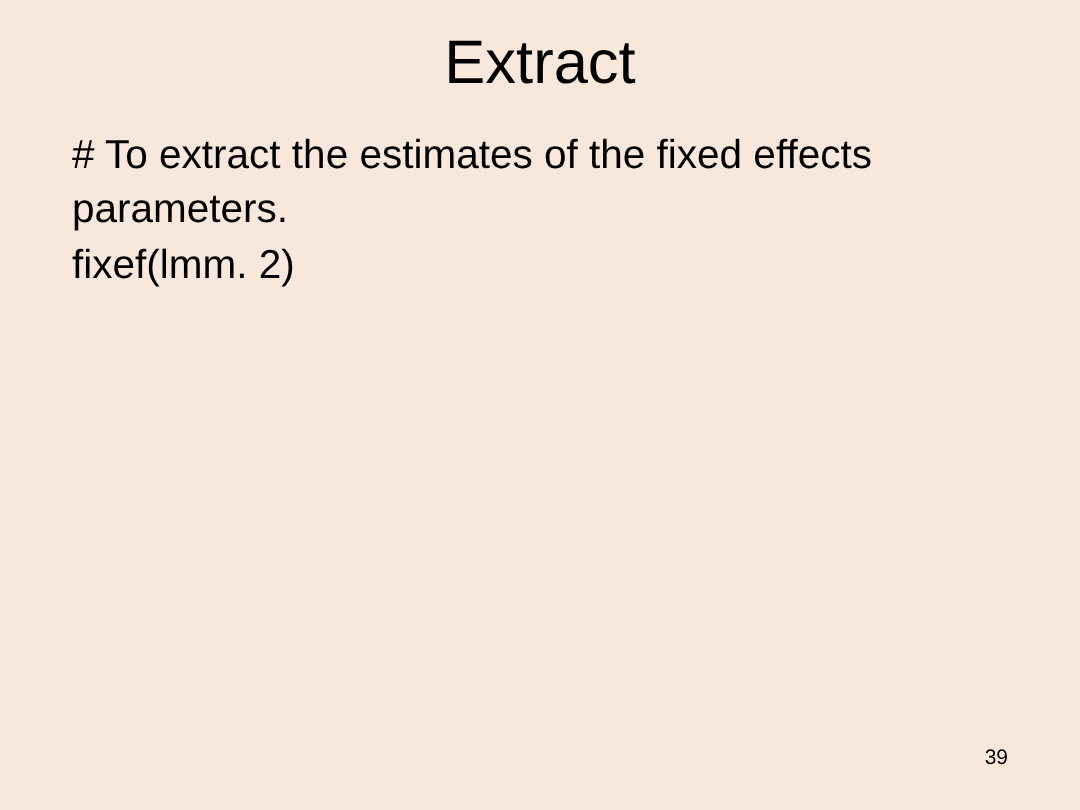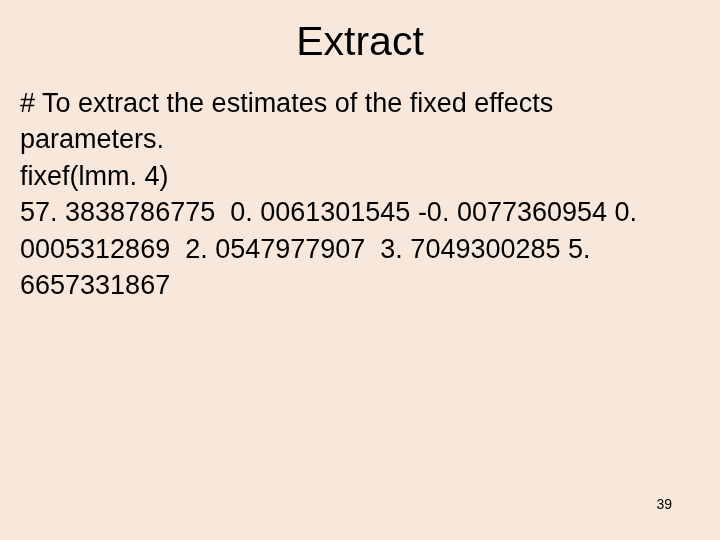--- a/index.html
+++ b/index.html
@@ -27,33 +27,33 @@
       color: #000;
       margin-bottom: 20px;
     }
     .content {
       font-size: 27px;
       color: #000;
       line-height: 1.35;
     }
     .content-line {
       display: block;
+      margin-left: 28px;
     }
     .page-number {
       position: absolute;
       bottom: 28px;
       right: 48px;
       font-size: 14px;
       color: #000;
     }
   </style>
 </head>
 <body>
 
 <div class="slide">
   <h1 class="title">Extract</h1>
   <div class="content">
     <span class="content-line"># To extract the estimates of the fixed effects parameters.</span>
-    <span class="content-line">fixef(lmm. 4)</span>
-    <span class="content-line">57. 3838786775&nbsp;&nbsp;0. 0061301545 -0. 0077360954 0. 0005312869&nbsp;&nbsp;2. 0547977907&nbsp;&nbsp;3. 7049300285 5. 6657331867</span>
+    <span class="content-line">fixef(lmm. 2)</span>
   </div>
   <div class="page-number">39</div>
 </div>
 
 </body></html>

